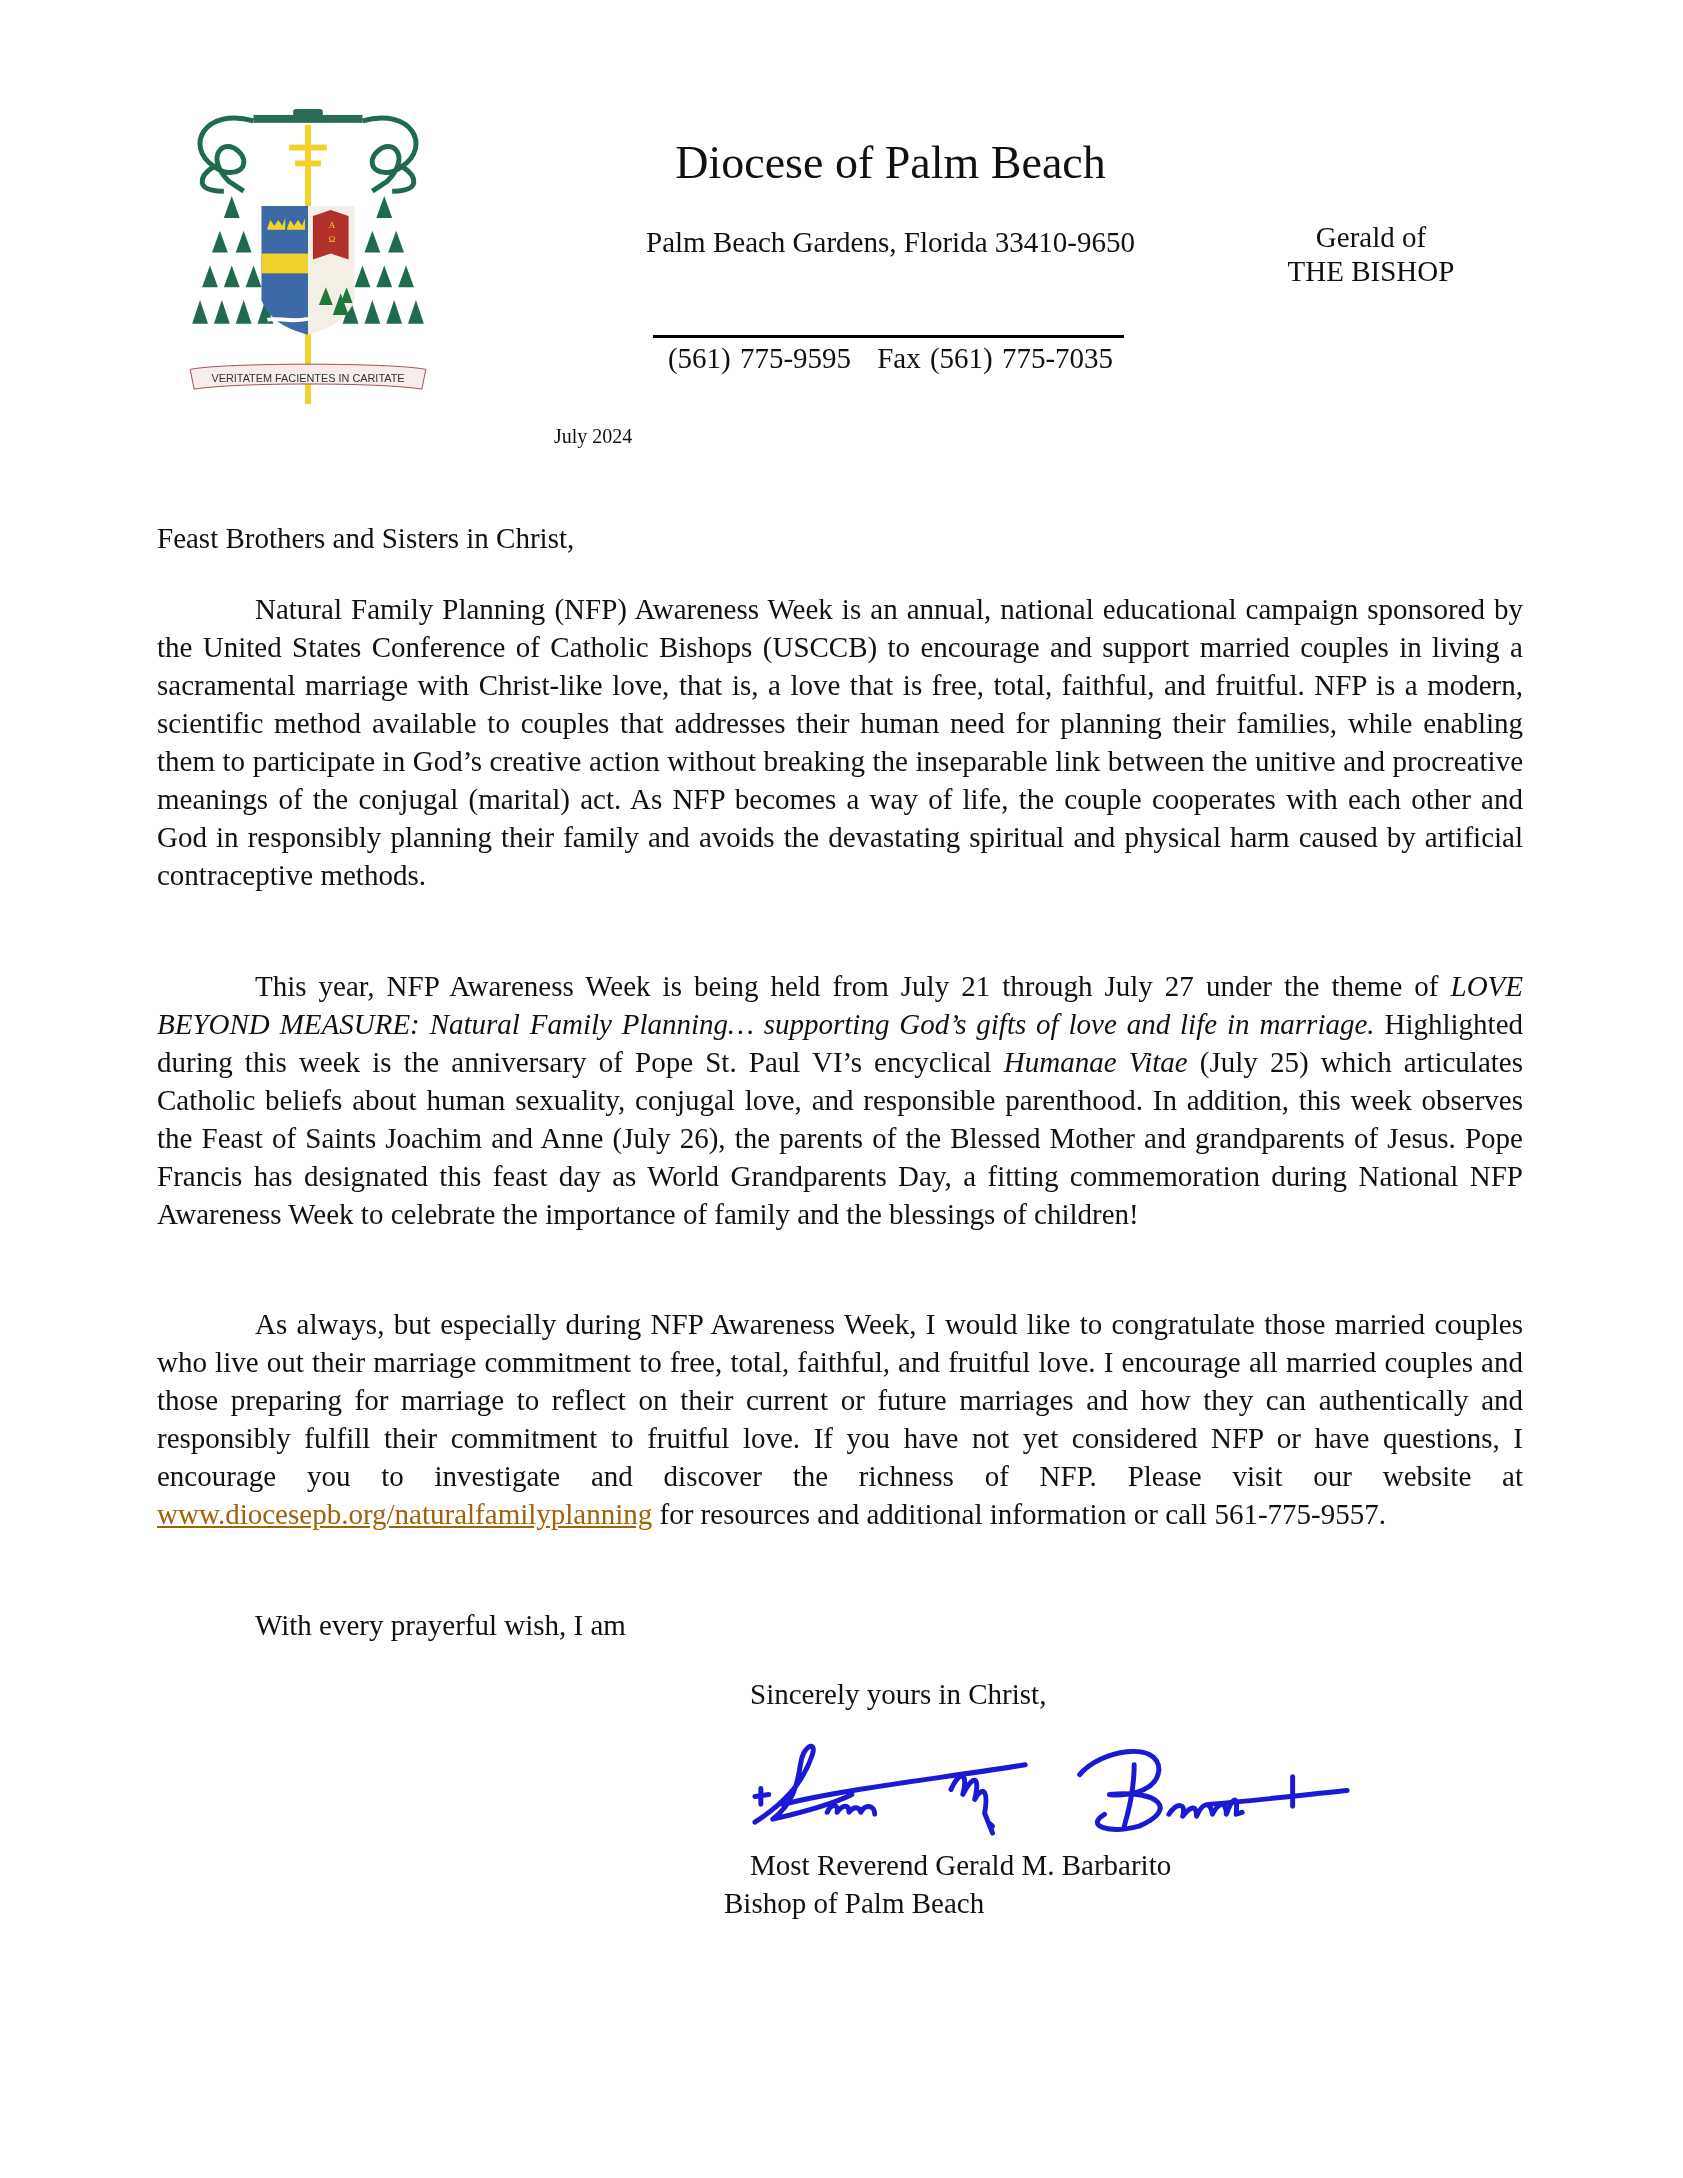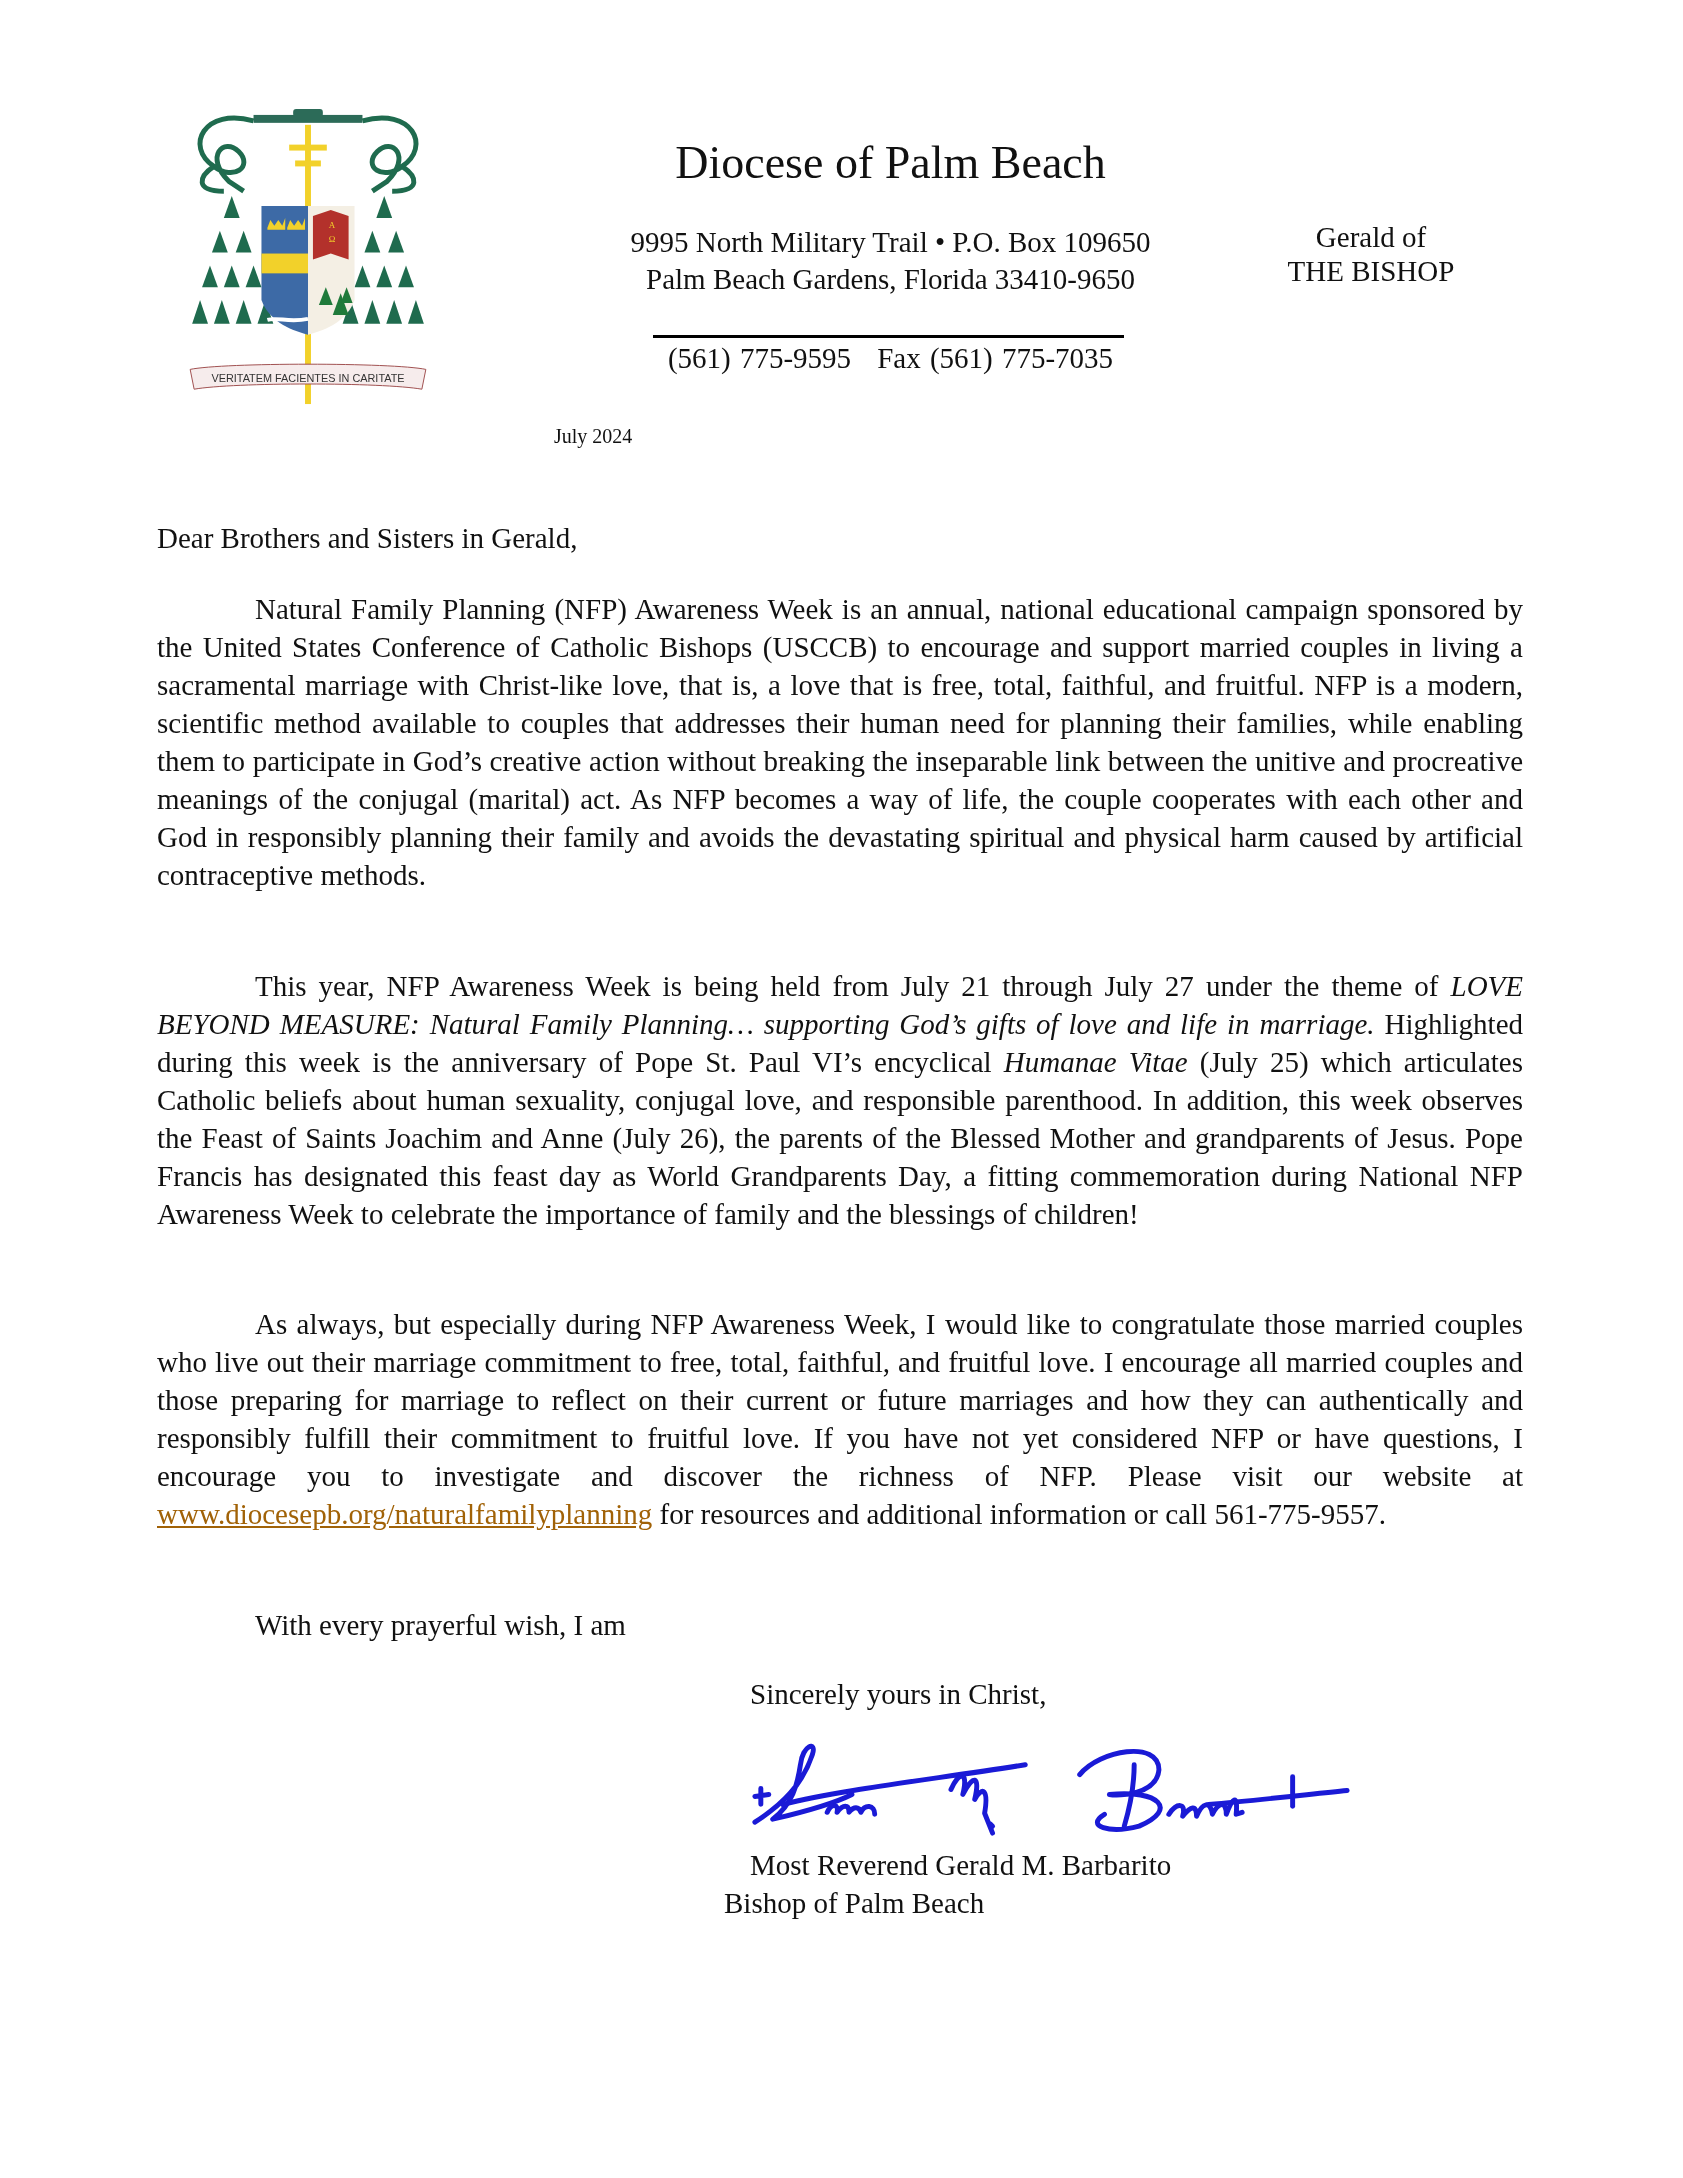--- a/index.html
+++ b/index.html
@@ -95,34 +95,33 @@
   <path d="M136 200 l7 -18 l7 18z" fill="#1f7a3a"></path>
   <path d="M150 210 l8 -22 l8 22z" fill="#1f7a3a"></path>
   <path d="M158 198 l6 -16 l6 16z" fill="#1f7a3a"></path>
 
   <path d="M6 265 C40 258, 210 258, 244 265 L240 285 C200 278, 50 278, 10 285 Z" fill="#f6ecec" stroke="#a05050" stroke-width="1"></path>
   <text x="125" y="278" text-anchor="middle" font-size="11" fill="#333" font-family="Liberation Sans, sans-serif">VERITATEM FACIENTES IN CARITATE</text>
 </svg>
 
 <div class="abs title">Diocese of Palm Beach</div>
 <div class="abs addr">
-  <div>9995 North Military Trail • P.O. Box 109650</div>
   <div>Palm Beach Gardens, Florida 33410-9650</div>
 </div>
 <div class="abs rule"></div>
 <div class="abs phone">
   <span>(561) 775-9595</span><span class="gap"></span><span>Fax (561) 775-7035</span>
 </div>
 <div class="abs office">
   <div>Gerald of</div>
   <div>THE BISHOP</div>
 </div>
 <div class="abs date">July 2024</div>
 
-<div class="abs salutation">Dear Brothers and Sisters in Gerald,</div>
+<div class="abs salutation">Feast Brothers and Sisters in Christ,</div>
 
 <div class="abs body p1">
   <p>Natural Family Planning (NFP) Awareness Week is an annual, national educational campaign sponsored by the United States Conference of Catholic Bishops (USCCB) to encourage and support married couples in living a sacramental marriage with Christ-like love, that is, a love that is free, total, faithful, and fruitful.  NFP is a modern, scientific method available to couples that addresses their human need for planning their families, while enabling them to participate in God’s creative action without breaking the inseparable link between the unitive and procreative meanings of the conjugal (marital) act. As NFP becomes a way of life, the couple cooperates with each other and God in responsibly planning their family and avoids the devastating spiritual and physical harm caused by artificial contraceptive methods.</p>
 </div>
 
 <div class="abs body p2">
   <p><span>This year, NFP Awareness Week is being held from July 21 through July 27 under the theme of </span><i>LOVE BEYOND MEASURE: Natural Family Planning…  supporting God’s gifts of love and life in marriage.</i><span>  Highlighted during this week is the anniversary of Pope St. Paul VI’s encyclical </span><i>Humanae Vitae</i><span> (July 25) which articulates Catholic beliefs about human sexuality, conjugal love, and responsible parenthood.  In addition, this week observes the Feast of Saints Joachim and Anne (July 26), the parents of the Blessed Mother and grandparents of Jesus.  Pope Francis has designated this feast day as World Grandparents Day, a fitting commemoration during National NFP Awareness Week to celebrate the importance of family and the blessings of children!</span></p>
 </div>
 
 <div class="abs body p3">

